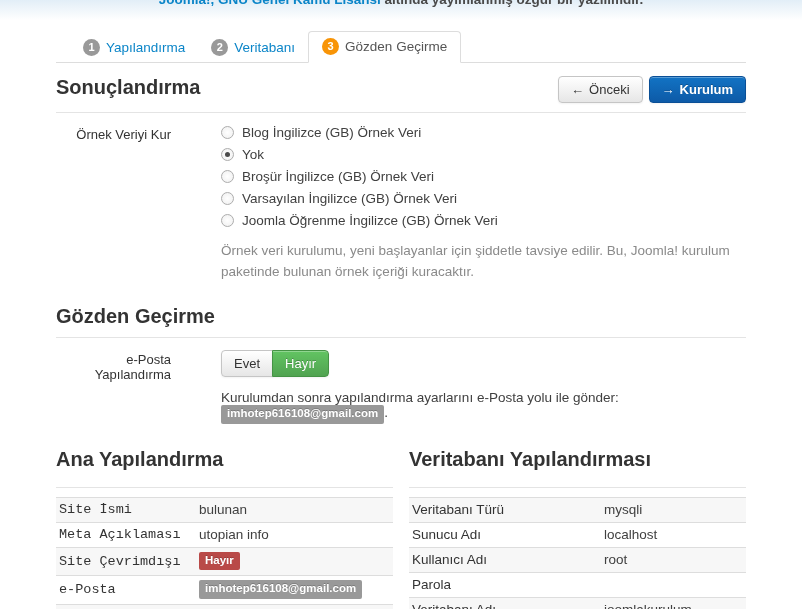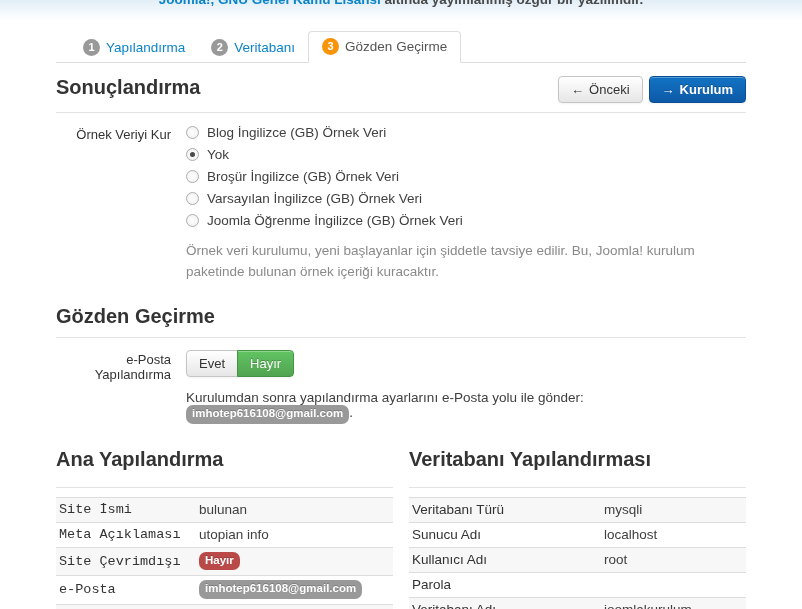--- a/index.html
+++ b/index.html
@@ -35,21 +35,21 @@
   .btn { display:inline-flex; align-items:center; gap:5px; padding:5px 12px; font-size:13px;
     font-family:inherit; color:#333; border:1px solid #c5c5c5; border-radius:4px;
     background:linear-gradient(to bottom,#ffffff,#e6e6e6); cursor:pointer;
     box-shadow:inset 0 1px 0 rgba(255,255,255,.3), 0 1px 2px rgba(0,0,0,.05); }
   .btn-primary { background:linear-gradient(to bottom,var(--btn-blue-top),var(--btn-blue-bottom));
     border-color:#0a4f96; color:#fff; font-weight:bold; text-shadow:0 -1px 0 rgba(0,0,0,.25); }
   .header-buttons { display:flex; gap:6px; }
   .arr { font-size:13px; }
 
   
-  .form-group { display:flex; margin-top:12px; }
+  .form-group { display:flex; margin-top:12px;gap:35px; }
   .control-label { width:130px; text-align:right; padding-right:15px; padding-top:2px;
     color:#333; flex:0 0 130px; font-size:13px; }
   .controls { flex:1; }
 
   .radio-row { display:flex; align-items:center; gap:8px; margin-bottom:7px;
     font-size:13.5px; color:#404040; cursor:pointer; }
   .radio-circle { width:13px; height:13px; border-radius:50%; border:1px solid #adadad;
     background:radial-gradient(#fff,#eee); flex:0 0 13px; position:relative; }
   .radio-circle.checked::after { content:''; position:absolute; left:3px; top:3px;
     width:5px; height:5px; border-radius:50%; background:#4a4a4a; }
@@ -62,21 +62,21 @@
   .btn-group { display:inline-flex;border-radius:6px; }
   .btn-group .btn { border-radius:0; }
   .btn-group .btn:first-child { border-radius:4px 0 0 4px; }
   .btn-group .btn:last-child { border-radius:0 4px 4px 0; margin-left:-1px; }
   .btn-success { background:linear-gradient(to bottom,var(--green-top),var(--green-bottom));
     border-color:#459345; color:#fff; text-shadow:0 -1px 0 rgba(0,0,0,.25); }
 
   .email-sentence { margin-top:13px; font-size:13.5px; color:#404040; }
 
   
-  .badge { display:inline-block; padding:2px 6px 3px; border-radius:7px; background:var(--badge-gray);
+  .badge { display:inline-block; padding:2px 6px 3px; border-radius:2px; background:var(--badge-gray);
     color:#fff; font-size:11.5px; font-weight:bold; text-shadow:0 -1px 0 rgba(0,0,0,.2); line-height:1.2; }
   .badge.badge-red { background:var(--badge-red); }
   .badge.badge-gray { background:var(--badge-gray); }
 
   
   .columns { display:flex; gap:16px; margin-top:24px; }
   .col { flex:1; min-width:0; }
   .col h2 { margin-bottom:16px; }
   .col hr { margin:10px 0 0; }
   table { width:100%; border-collapse:collapse; font-size:13.5px; margin-top:9px; }

